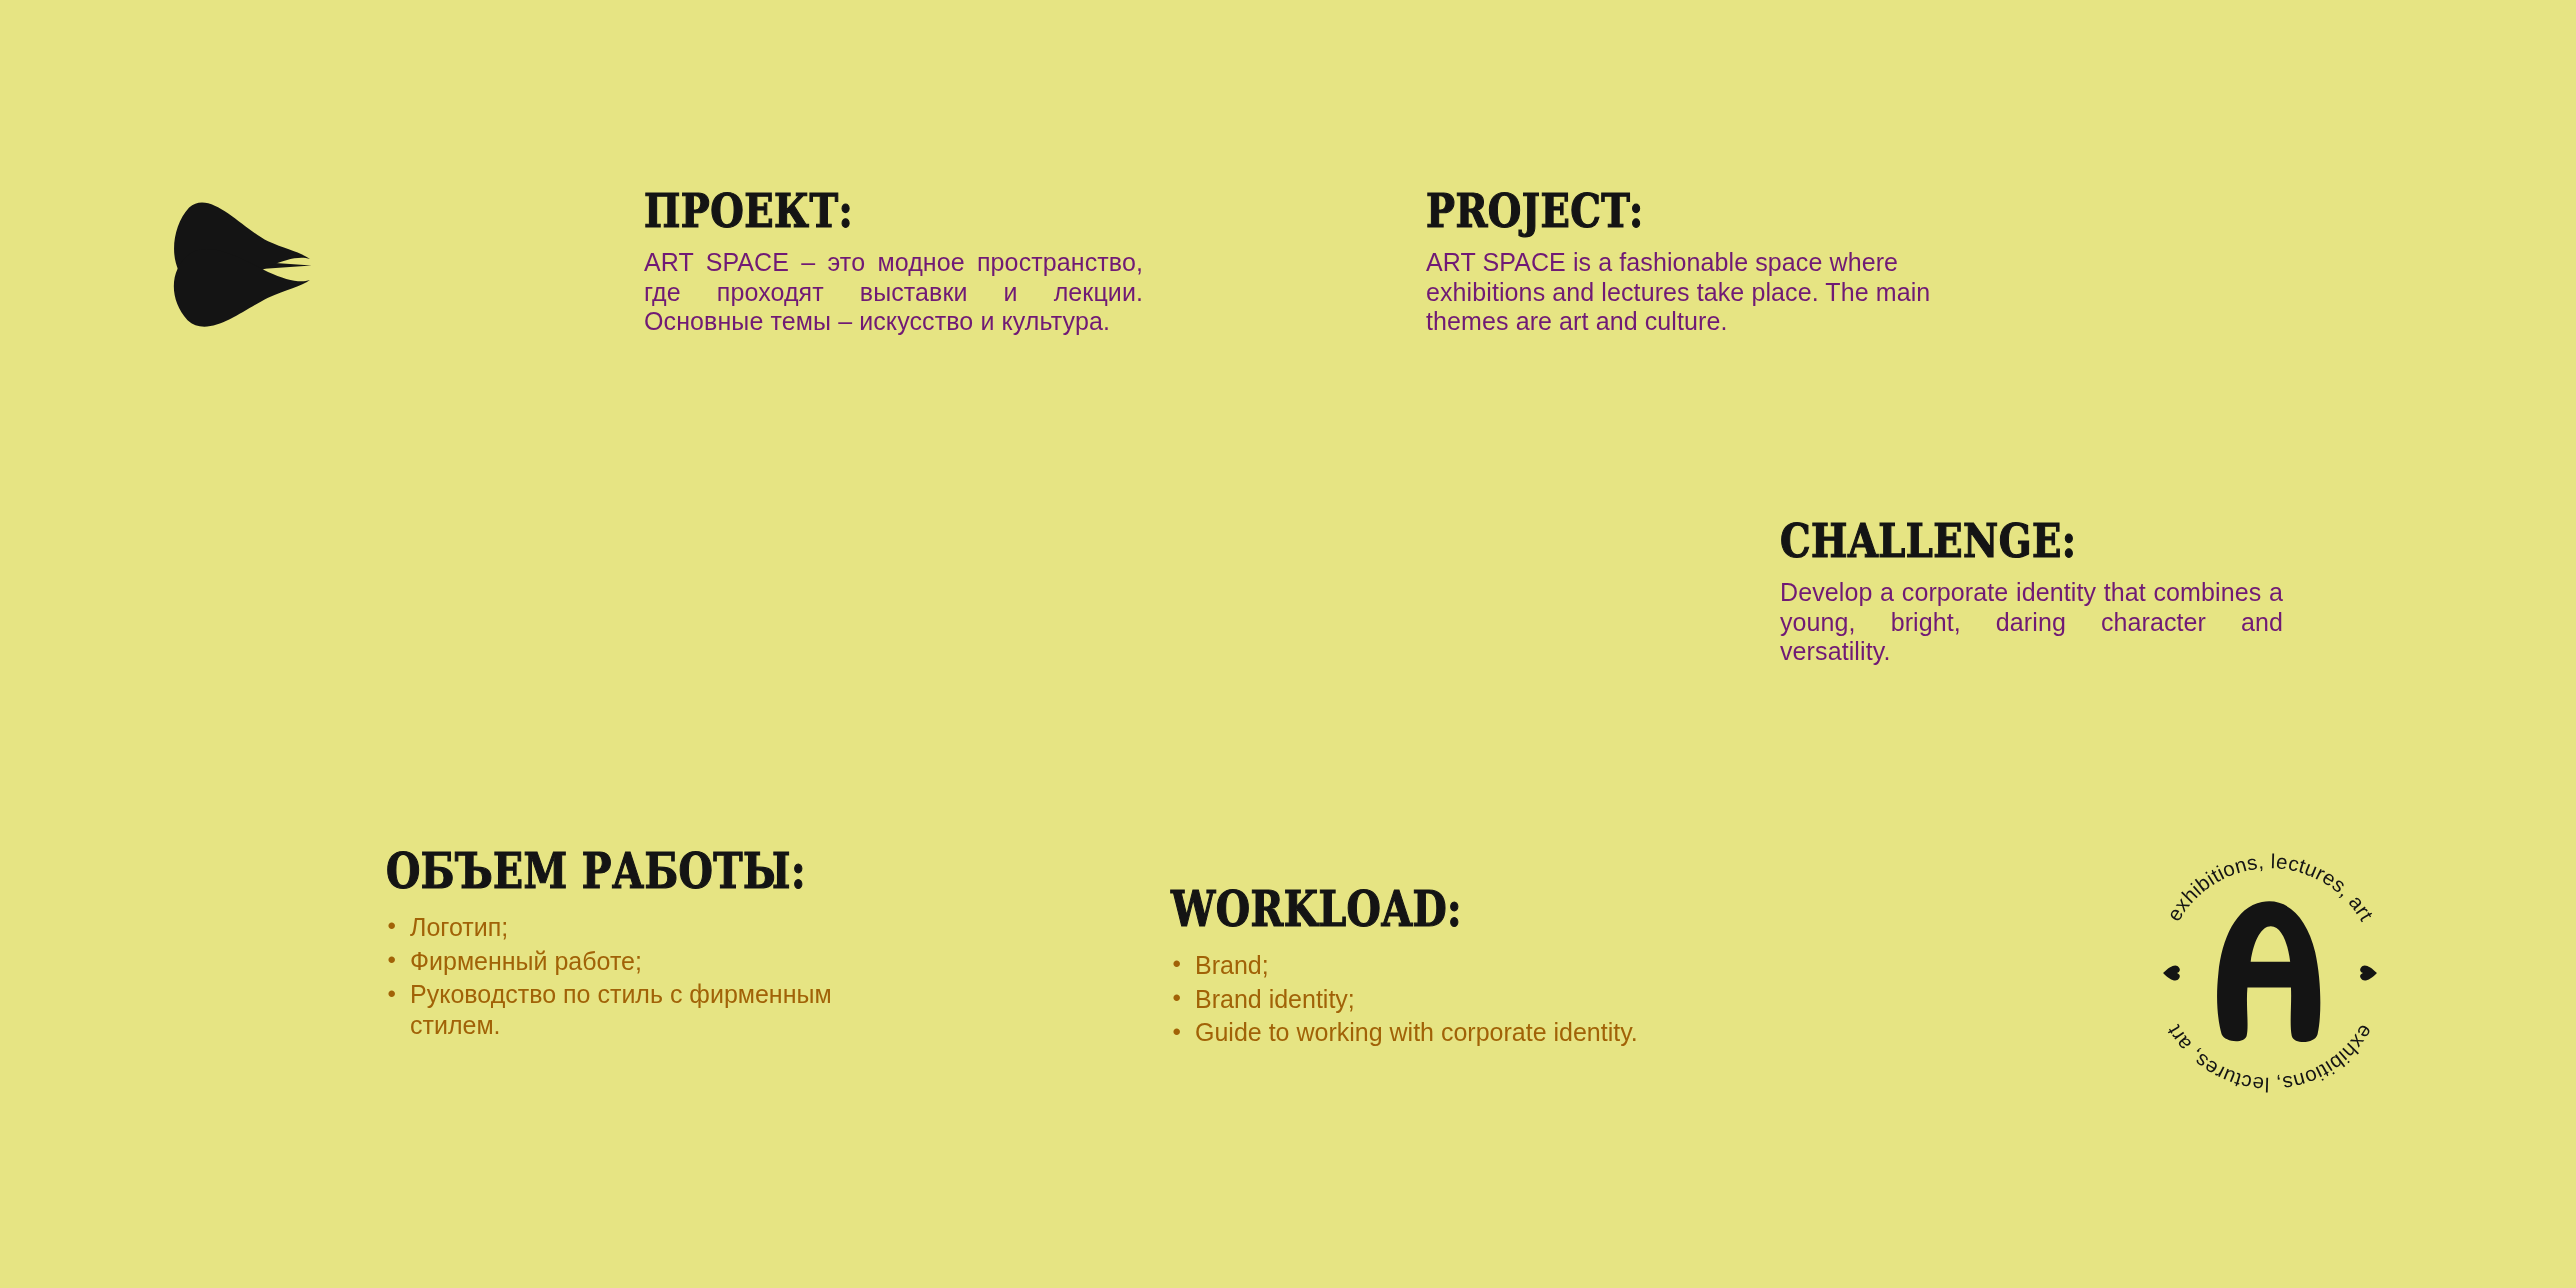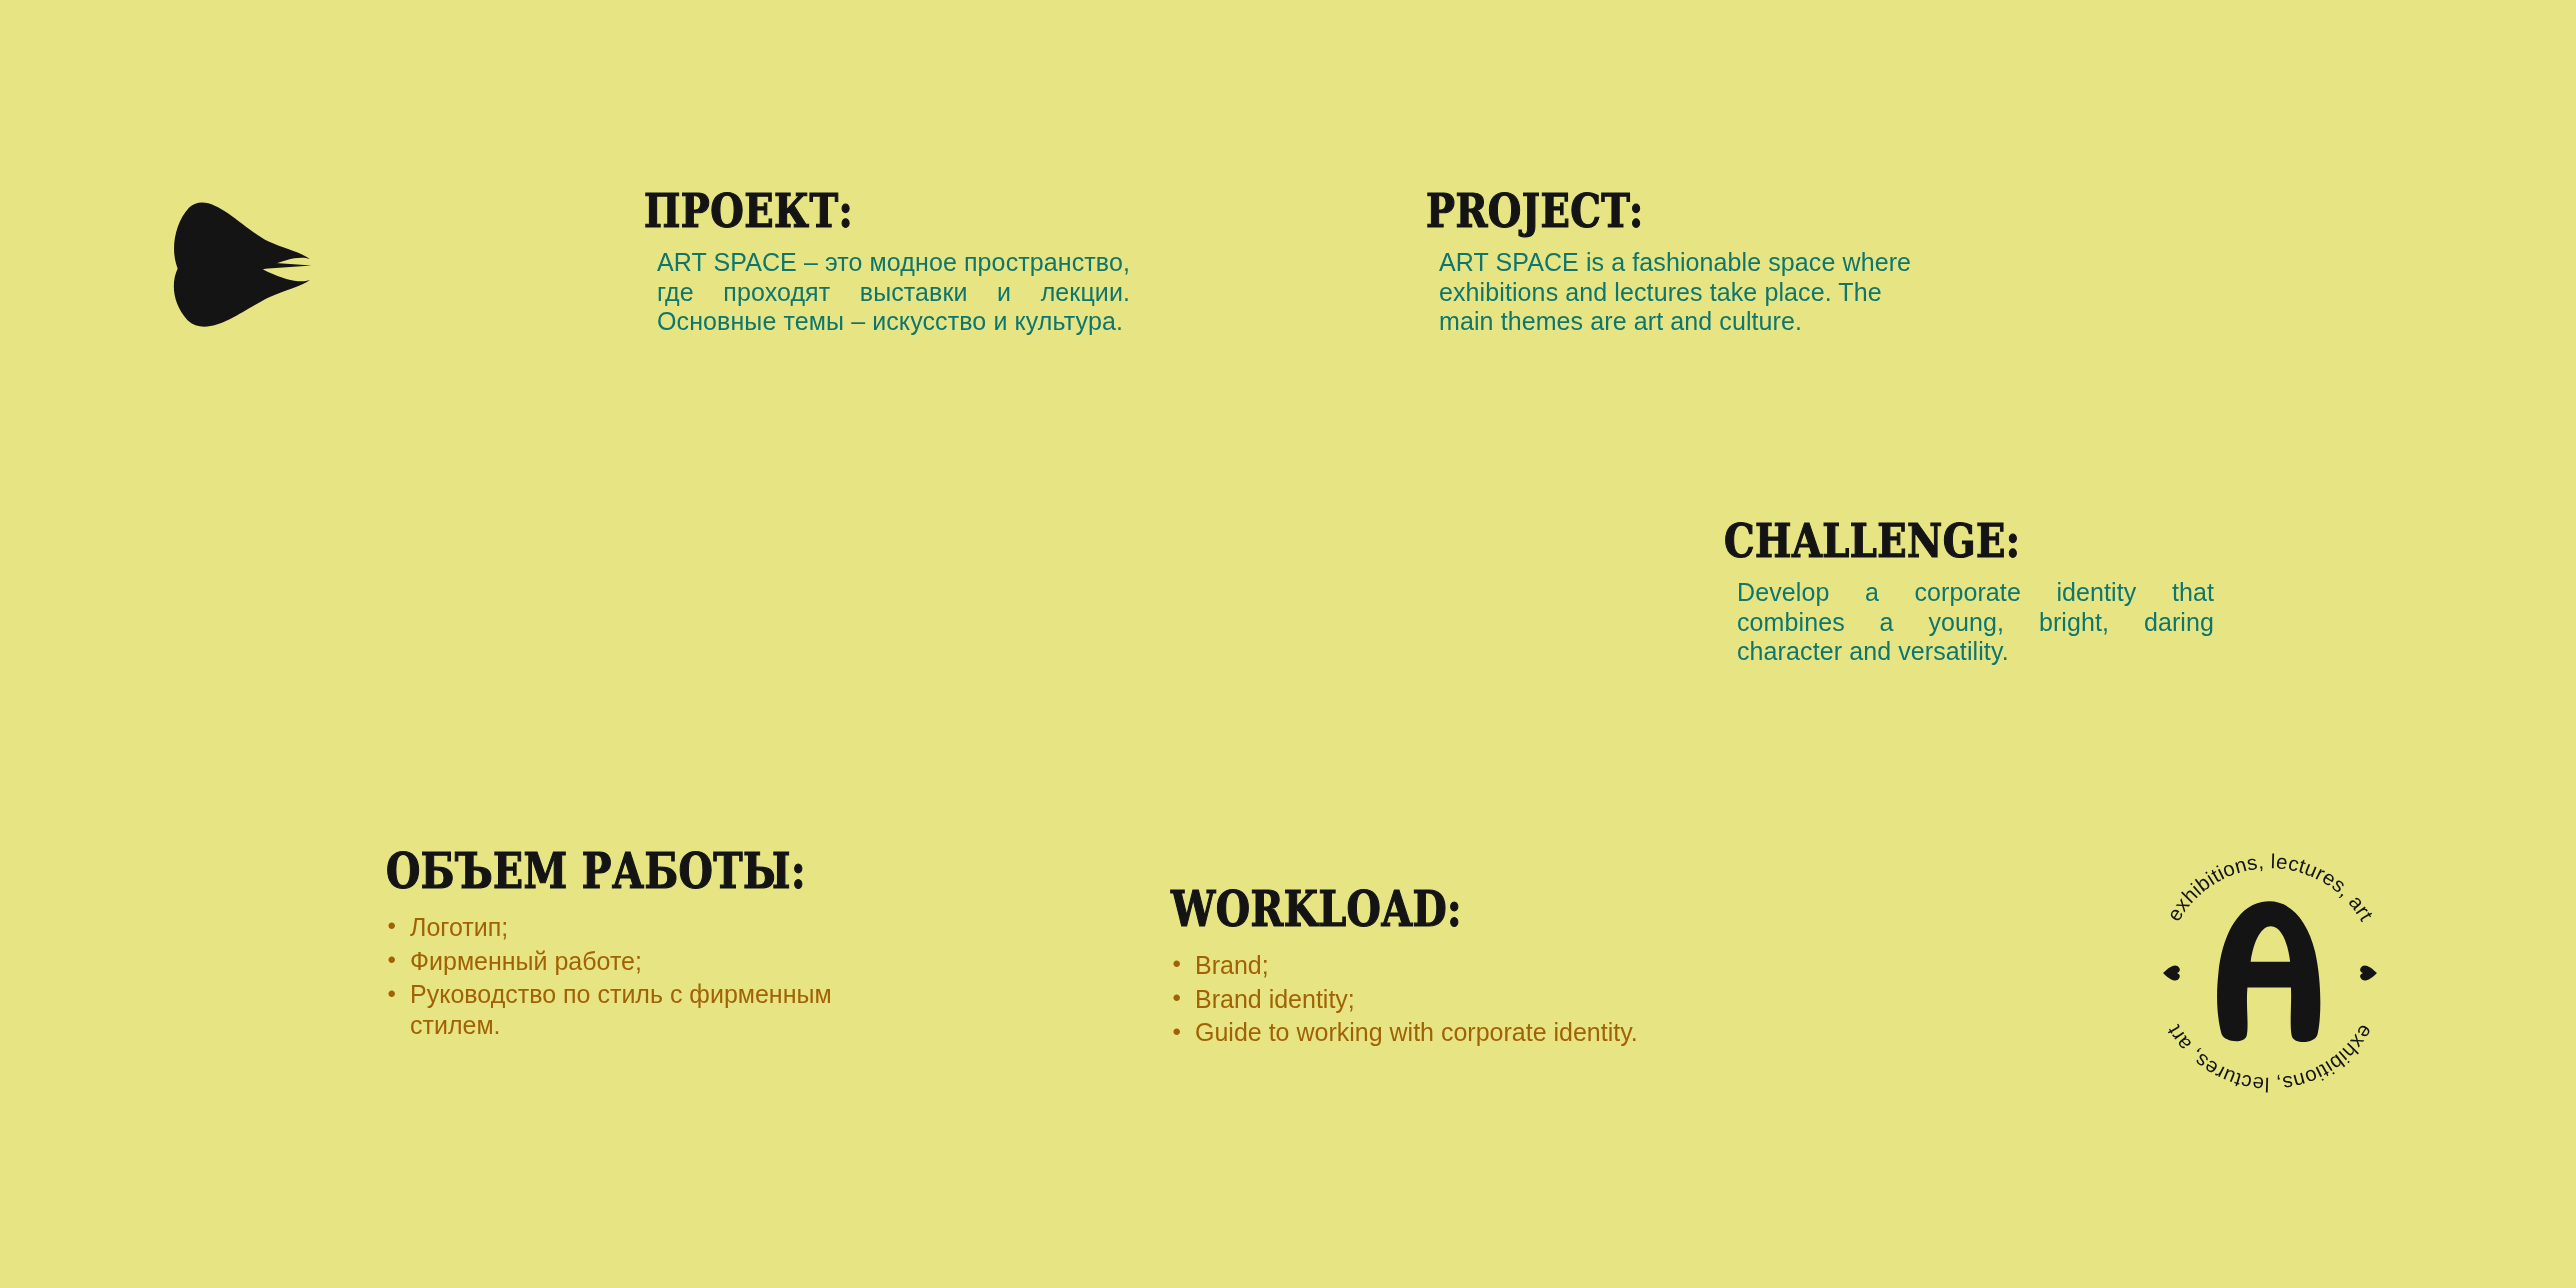--- a/index.html
+++ b/index.html
@@ -48,22 +48,22 @@
     transform: scaleY(1.12) scaleX(1.02);
     transform-origin: left bottom;
     font-stretch: condensed;
     -webkit-text-stroke: 1px #141414;
   }
 
   .block-body {
     font-family: "Liberation Sans", sans-serif;
     font-size: 25px;
     line-height: 1.18;
-    color: #0f766e;
-    margin: 13px;
+    color: #701a75;
+    margin: 0;
     letter-spacing: 0.1px;
   }
 
   .justify { text-align: justify; text-align-last: left; }
   .leftal  { text-align: left; }
 
   
   ul.bullets {
     list-style: none;
     margin: 0;
@@ -85,21 +85,21 @@
     top: -0.8px;
     font-size: 24px;
     line-height: 1.22;
   }
   ul.bullets li .cont { display: block; padding-left: 0; }
 
   
   #block-project-ru   { left: 644px;  top: 193px;  width: 499px; }
   #block-project-en   { left: 1426px; top: 193px;  width: 515px; }
   #block-task-ru      { left: 898px; top: 523px;  width: 503px; }
-  #block-task-en      { left: 1724px; top: 523px;  width: 503px; }
+  #block-task-en      { left: 1780px; top: 523px;  width: 503px; }
   #block-workload-ru  { left: 386px;  top: 853px; width: 499px; }
   #block-workload-en  { left: 1171px; top: 891px; width: 499px; }
 
   #block-workload-ru .block-title,
   #block-workload-en .block-title { font-size: 43px; margin-bottom: 16px; }
 
   
   .badge {
     position: absolute;
     left: 2141px;

